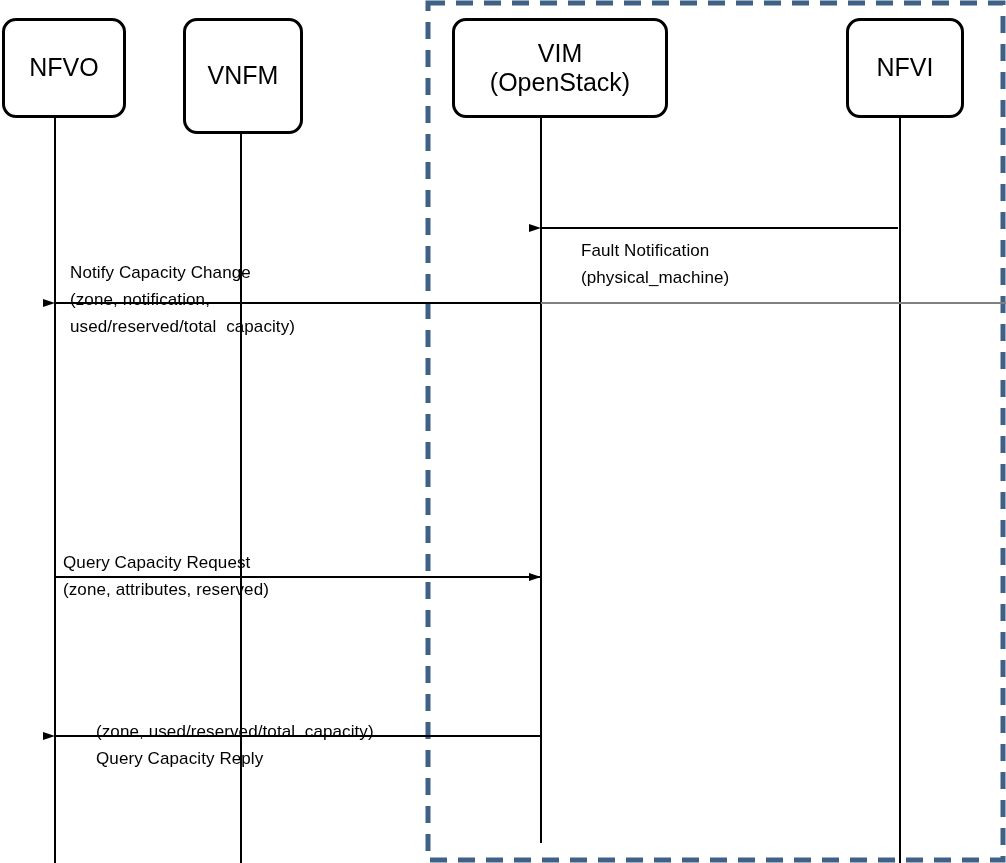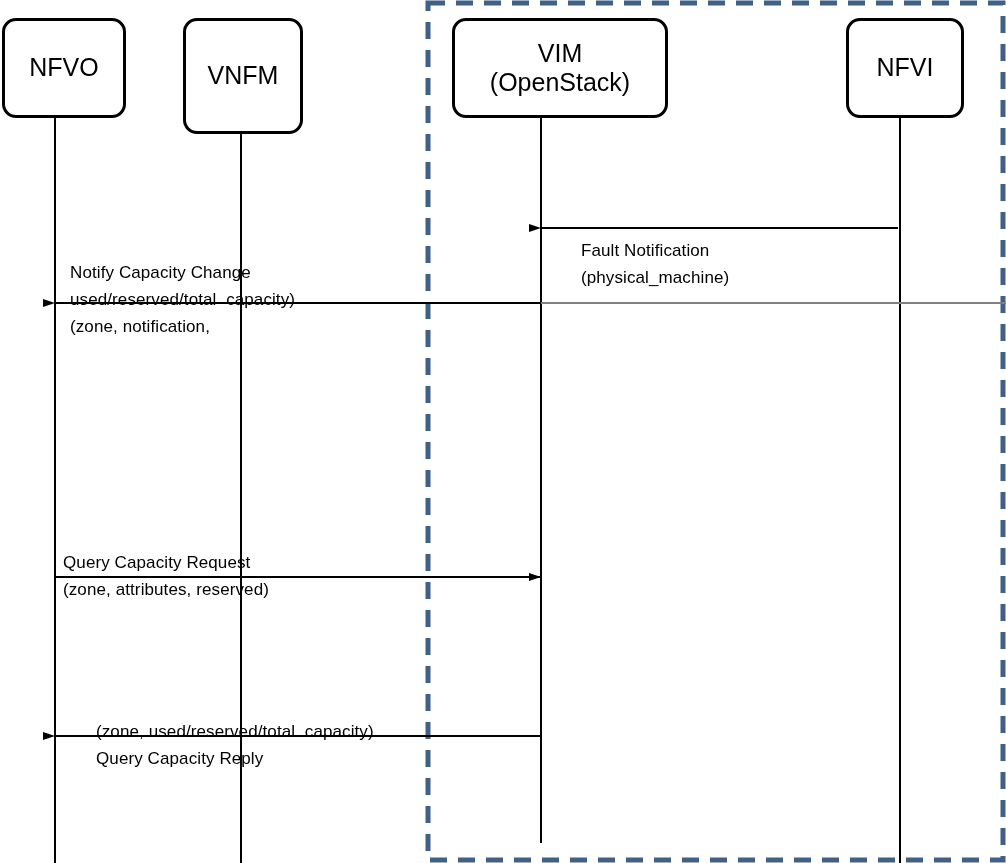--- a/index.html
+++ b/index.html
@@ -80,17 +80,17 @@
   </svg>
   <div id="boxes-layer">
       <div class="lifeline-box" style="left: 2px; top: 18px; width: 124px; height: 100px;">NFVO</div>
       <div class="lifeline-box" style="left: 183px; top: 18px; width: 120px; height: 116px;">VNFM</div>
       <div class="lifeline-box" style="left: 452px; top: 18px; width: 216px; height: 100px; text-align: center;">VIM
 (OpenStack)</div>
       <div class="lifeline-box" style="left: 846px; top: 18px; width: 118px; height: 100px;">NFVI</div>
     </div>
   <div id="labels-layer">
       <div class="msg-label" style="left: 581px; top: 199px; margin-top: 38px;"><div>Fault Notification</div><div>(physical_machine)</div></div>
-      <div class="msg-label" style="left: 70px; top: 259px;"><div>Notify Capacity Change</div><div>used/reserved/total  capacity)</div><div>(zone, notification,</div></div>
+      <div class="msg-label" style="left: 70px; top: 259px;"><div>Notify Capacity Change</div><div>(zone, notification,</div><div>used/reserved/total  capacity)</div></div>
       <div class="msg-label" style="left: 63px; top: 549px;"><div>Query Capacity Request</div><div>(zone, attributes, reserved)</div></div>
       <div class="msg-label" style="left: 96px; top: 718px;"><div>(zone, used/reserved/total  capacity)</div><div>Query Capacity Reply</div></div>
     </div>
 </div>
 
 </body></html>

